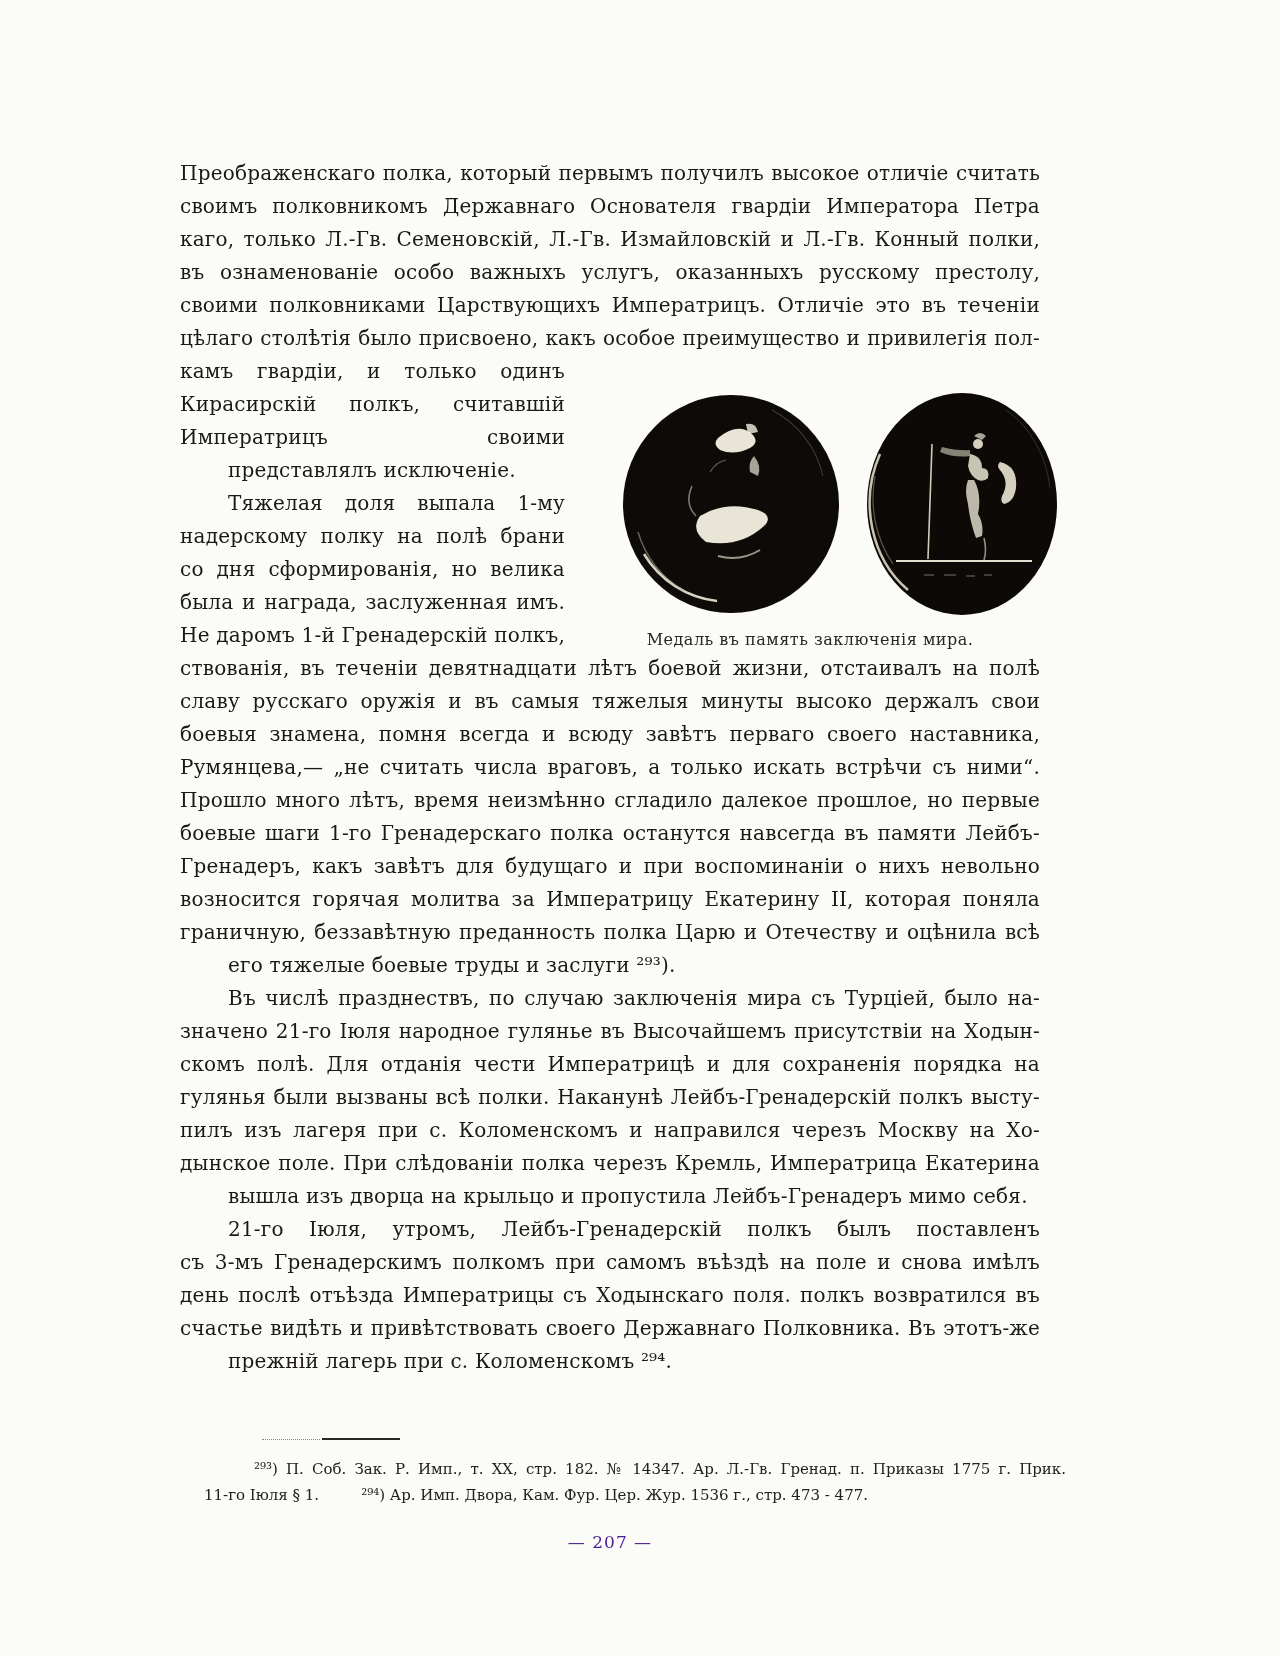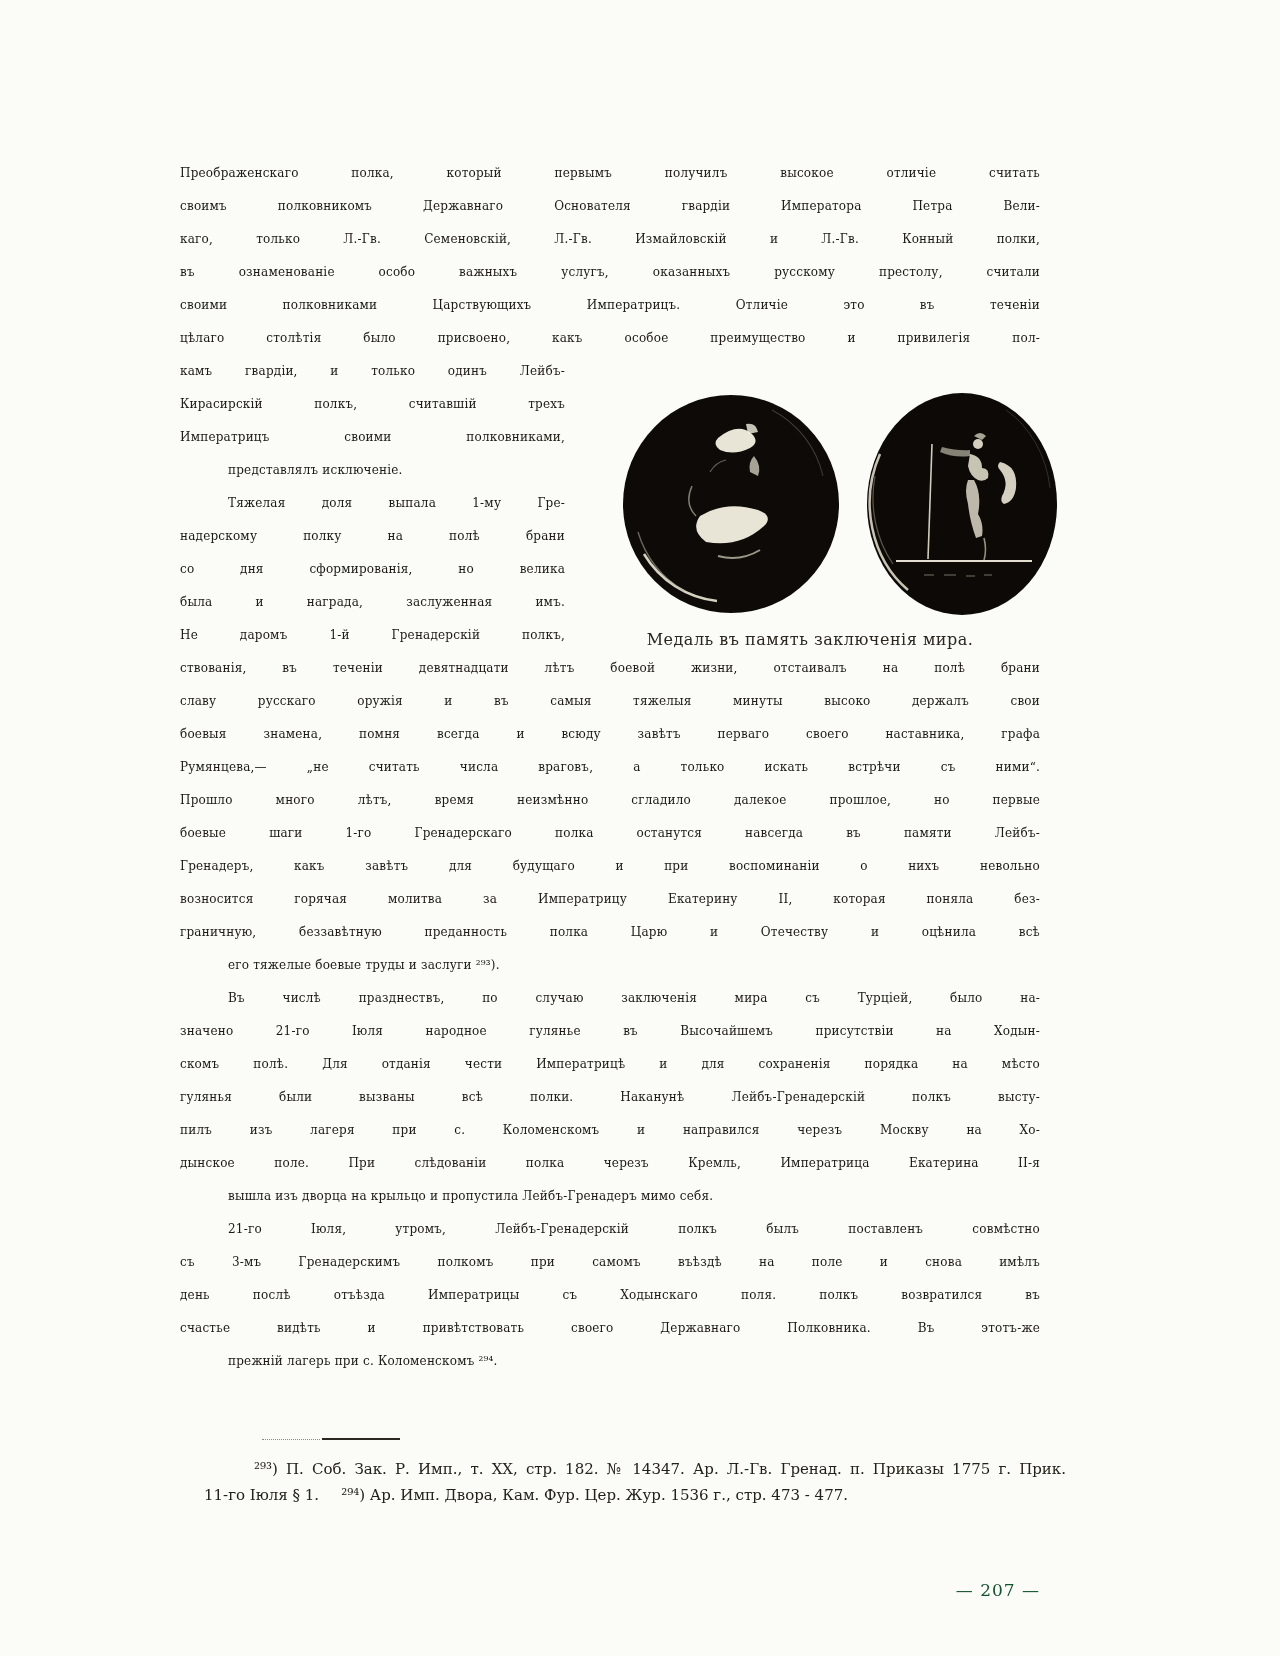--- a/index.html
+++ b/index.html
@@ -8,21 +8,21 @@
     background:#fbfcf8;
     position:relative;
     font-family:"DejaVu Serif","Liberation Serif",serif;
     color:#1c1914;
     overflow:hidden;
   }
   .textblock{
     position:absolute;left:180px;top:157px;width:860px;
   }
   .ln{
-    height:33px;line-height:33px;font-size:12px;
+    height:33px;line-height:33px;font-size:20px;
     text-align:justify;text-align-last:justify;
     overflow:hidden;letter-spacing:.2px;
   }
   .nr{width:385px;}
   .in{text-indent:48px;}
   .pe{text-align-last:left;margin-left:48px;}
   .figure{position:absolute;left:0;top:0;width:1280px;height:1656px;pointer-events:none;padding-left:24px;}
   .medal{position:absolute;}
   .medal-left{left:622px;top:394px;}
   .medal-right{left:866px;top:392px;}
@@ -42,25 +42,25 @@
     position:absolute;left:180px;top:1456px;width:862px;
     font-size:15px;color:#24211b;margin-left:24px;
   }
   .fnl{
     height:26px;line-height:26px;overflow:hidden;
     text-align:justify;text-align-last:justify;
   }
   .fnl.first{text-indent:50px;}
   .fnl2{
     height:26px;line-height:26px;overflow:hidden;
-    display:flex;gap:22px;text-align:left;
+    display:flex;gap:42px;text-align:left;
   }
   .pagenum{
     position:absolute;left:180px;top:1532px;width:860px;
-    text-align:right;font-size:17px;color:#14532d;letter-spacing:1px;margin-top:48px;
+    text-align:center;font-size:17px;color:#4c1d95;letter-spacing:1px;
   }
 </style>
 </head>
 <body>
 
 <div class="figure">
   <svg class="medal medal-left" width="218" height="220" viewBox="0 0 218 220">
     <ellipse cx="109" cy="110" rx="108" ry="109" fill="#0d0a07"></ellipse>
     <path d="M22 160 A 98 100 0 0 0 95 207" fill="none" stroke="#ece7d6" stroke-width="2.5" opacity="0.9"></path>
     <path d="M16 138 A 100 102 0 0 0 62 197" fill="none" stroke="#b7b2a2" stroke-width="1.4" opacity="0.55"></path>

